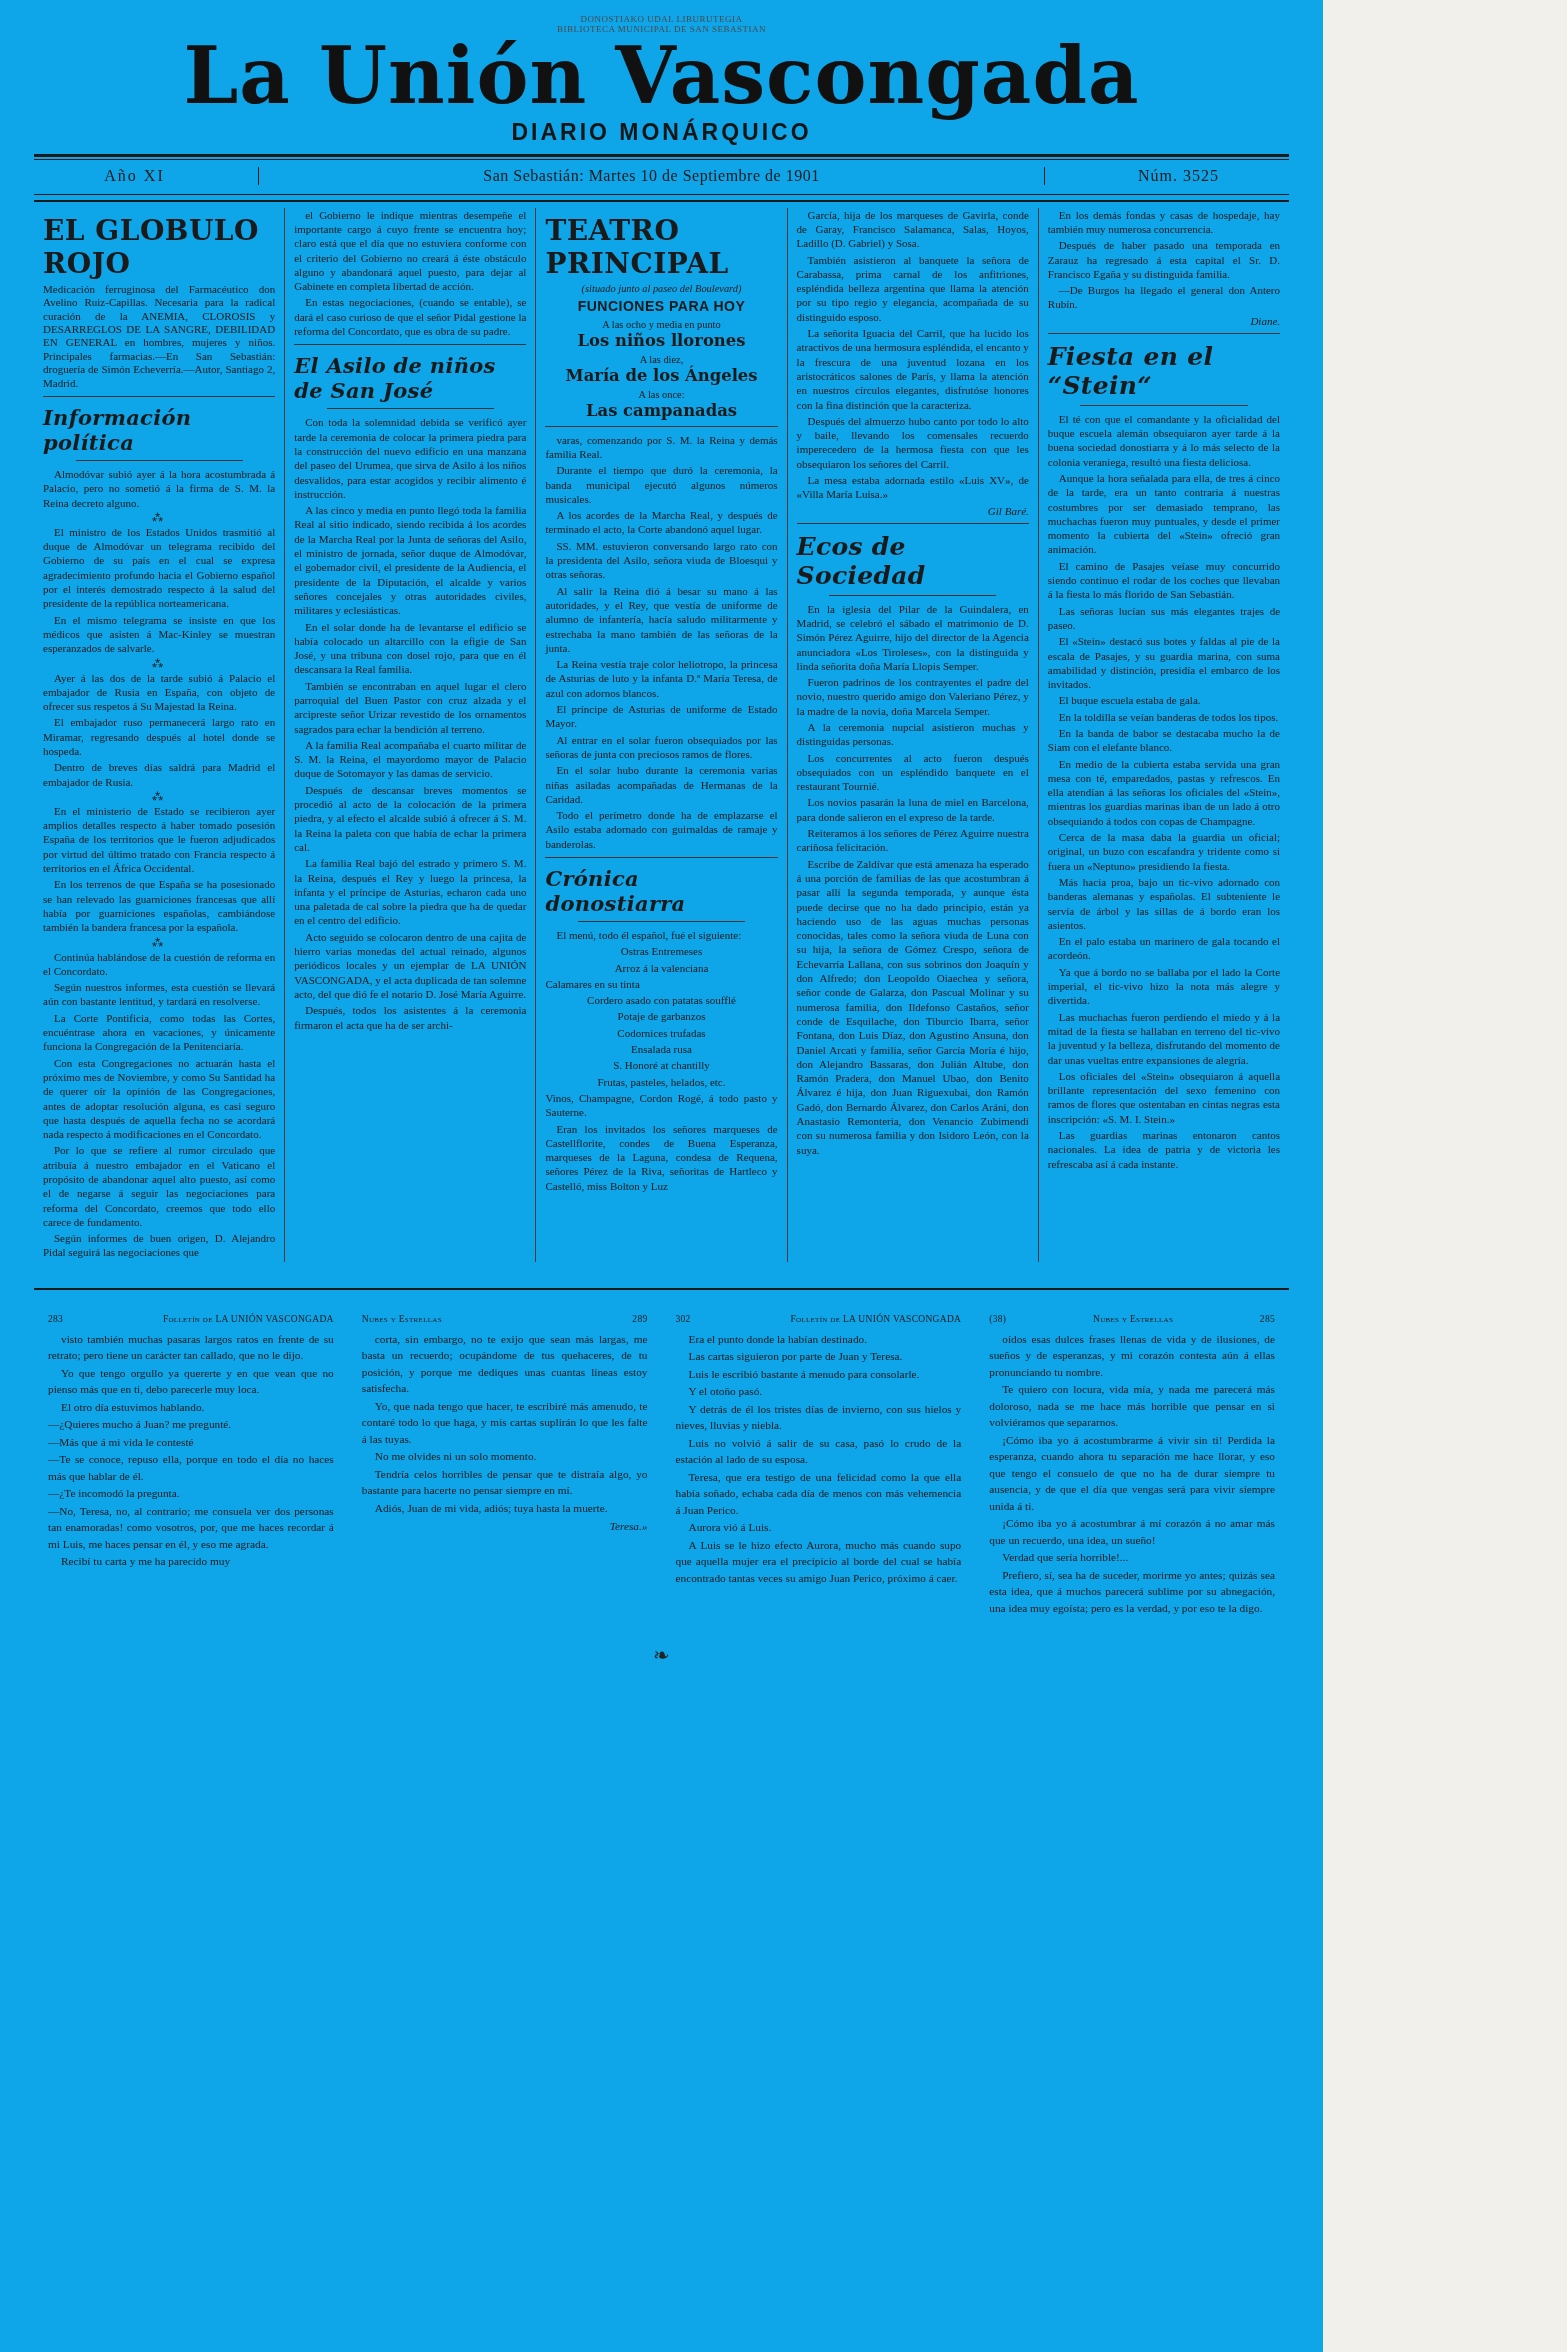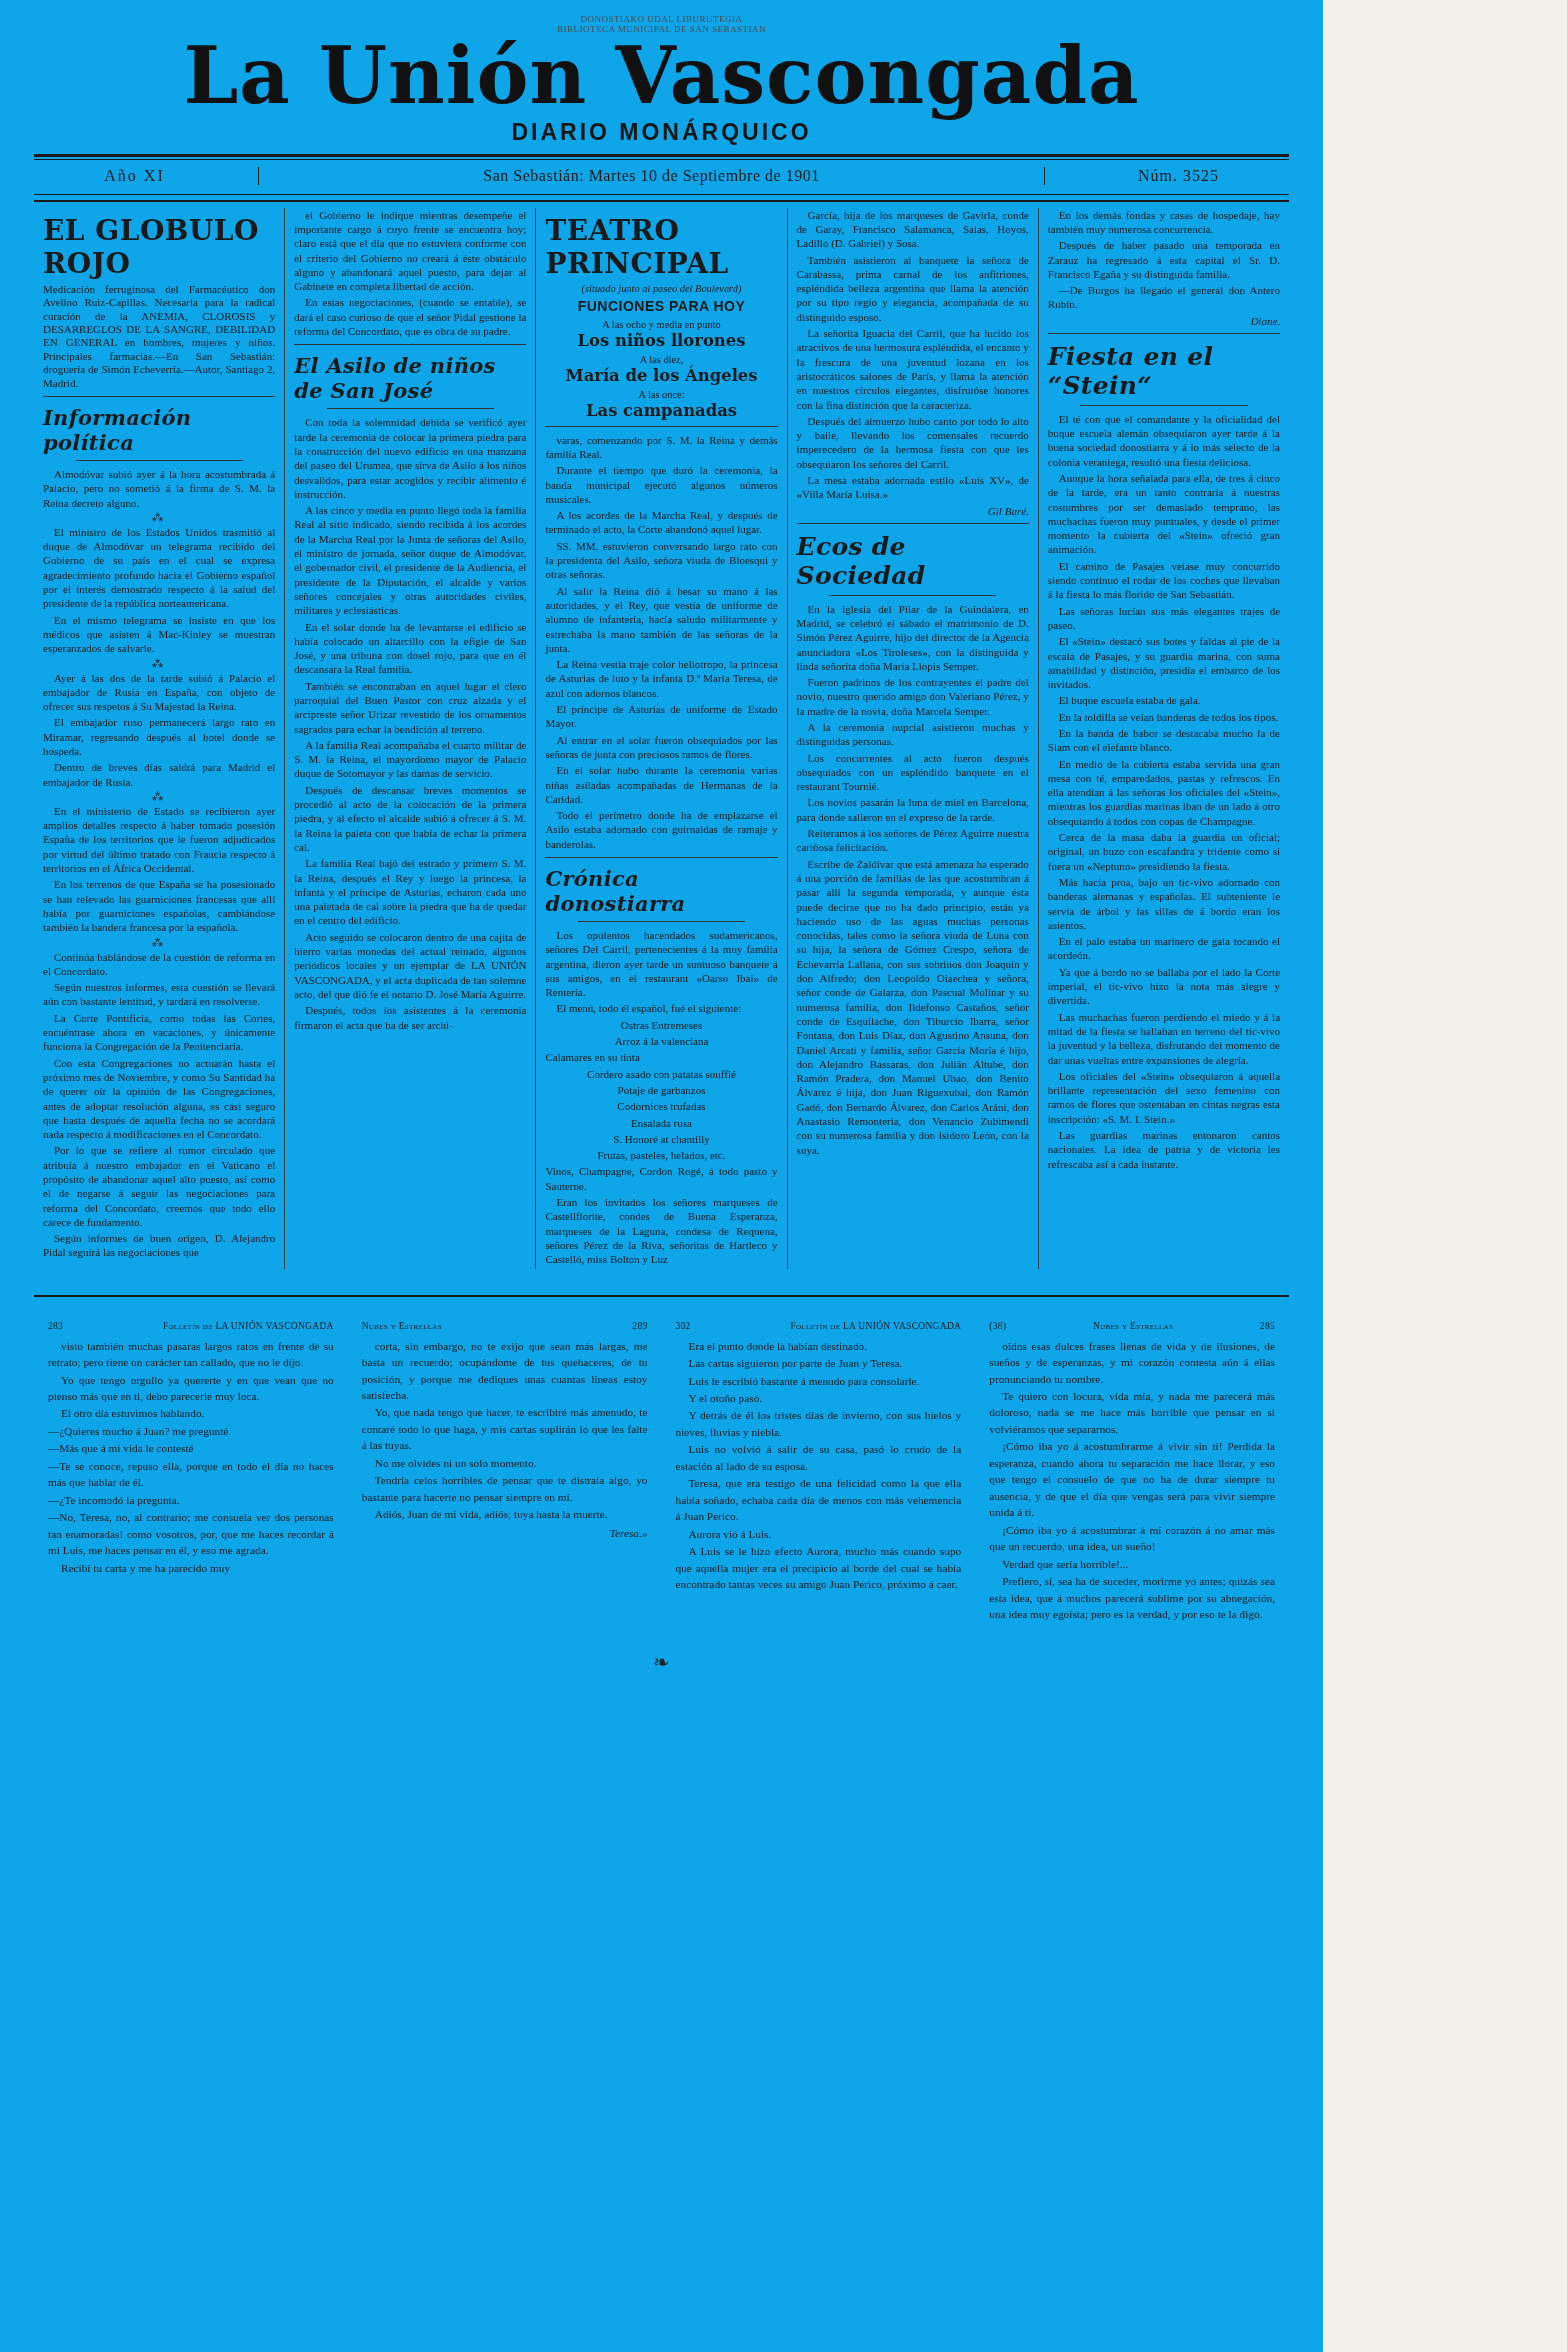--- a/index.html
+++ b/index.html
@@ -267,21 +267,20 @@
       <p>SS. MM. estuvieron conversando largo rato con la presidenta del Asilo, señora viuda de Bloesqui y otras señoras.</p>
       <p>Al salir la Reina dió á besar su mano á las autoridades, y el Rey, que vestía de uniforme de alumno de infantería, hacía saludo militarmente y estrechaba la mano también de las señoras de la junta.</p>
       <p>La Reina vestía traje color heliotropo, la princesa de Asturias de luto y la infanta D.ª María Teresa, de azul con adornos blancos.</p>
       <p>El príncipe de Asturias de uniforme de Estado Mayor.</p>
       <p>Al entrar en el solar fueron obsequiados por las señoras de junta con preciosos ramos de flores.</p>
       <p>En el solar hubo durante la ceremonia varias niñas asiladas acompañadas de Hermanas de la Caridad.</p>
       <p>Todo el perímetro donde ha de emplazarse el Asilo estaba adornado con guirnaldas de ramaje y banderolas.</p>
       <div class="hr-full"></div>
       <div class="sect-head script">Crónica donostiarra</div>
       <div class="hr-short"></div>
-      <p>Los opulentos hacendados sudamericanos, señores Del Carril, pertenecientes á la muy familia argentina, dieron ayer tarde un suntuoso banquete á sus amigos, en el restaurant «Oarso Ibai» de Rentería.</p>
       <p>El menú, todo él español, fué el siguiente:</p>
       <p class="noind" style="text-align:center">Ostras Entremeses</p>
       <p class="noind" style="text-align:center">Arroz á la valenciana</p>
       <p class="noind" style="text-align:left">Calamares en su tinta</p>
       <p class="noind" style="text-align:center">Cordero asado con patatas soufflé</p>
       <p class="noind" style="text-align:center">Potaje de garbanzos</p>
       <p class="noind" style="text-align:center">Codornices trufadas</p>
       <p class="noind" style="text-align:center">Ensalada rusa</p>
       <p class="noind" style="text-align:center">S. Honoré at chantilly</p>
       <p class="noind" style="text-align:center">Frutas, pasteles, helados, etc.</p>

